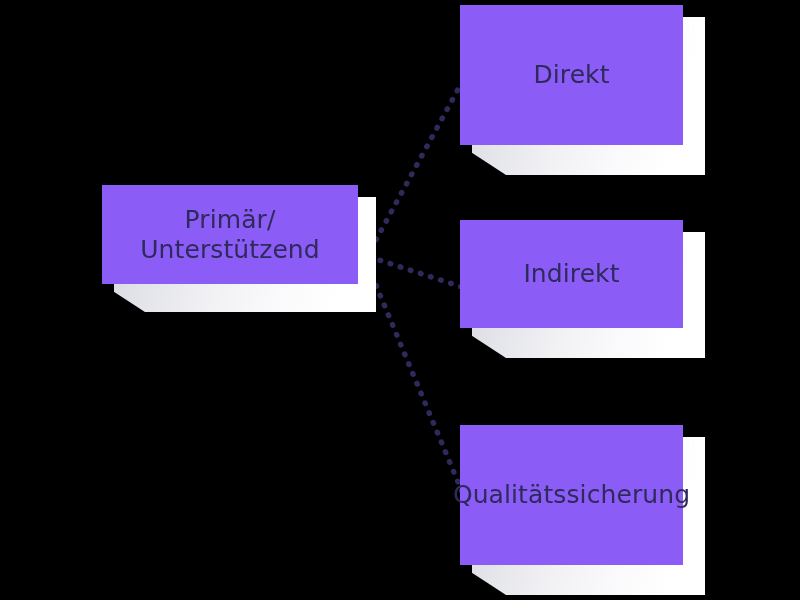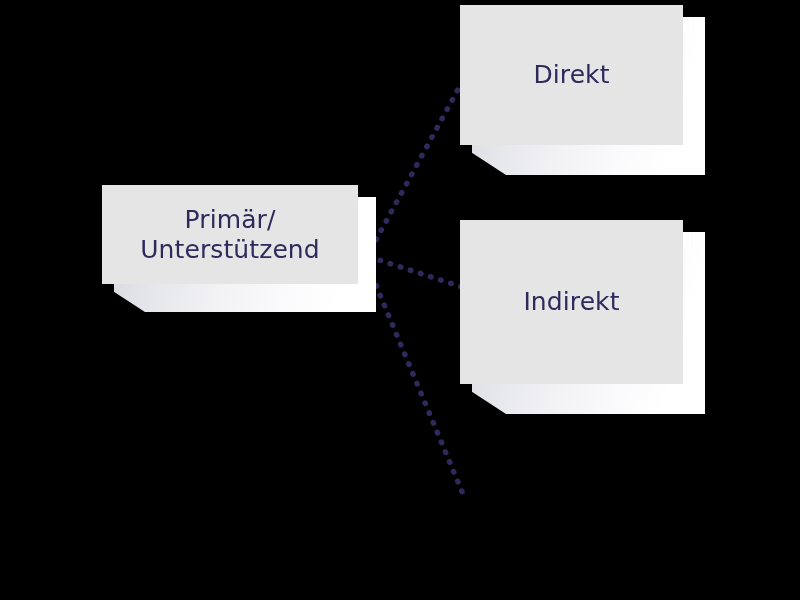--- a/index.html
+++ b/index.html
@@ -63,21 +63,21 @@
     clip-path: polygon(0 0, 0 100%, 100% 100%);
   }
 
   
   .card {
     position: absolute;
     left: 0;
     top: 0;
     right: 0;
     bottom: 0;
-    background: #e5e5e5;
+    background: #8b5cf6;
     display: flex;
     align-items: center;
     justify-content: center;
     text-align: center;
   }
   .card-label {
     color: #2e2a5c;
     font-size: 25px;
     line-height: 1.2;
     letter-spacing: 0.1px;
@@ -87,21 +87,21 @@
   .card-label.wide {
     font-size: 25px;
     white-space: nowrap;
   }
 
   
   #node-root   { left: 102px; top: 185px; width: 256px; height: 99px; }
   #node-root .paper { right: -18px; bottom: -28px; }
 
   #node-direkt { left: 460px; top:   5px; width: 223px; height: 140px; }
-  #node-indirekt { left: 460px; top: 220px; width: 223px; height: 164px; }
+  #node-indirekt { left: 460px; top: 220px; width: 223px; height: 108px; }
   #node-qs     { left: 460px; top: 425px; width: 223px; height: 140px; }
 
   
   .connectors {
     position: absolute;
     left: 0; top: 0;
     width: 800px; height: 600px;
     pointer-events: none;
   }
   .conn {
@@ -147,14 +147,23 @@
   <div class="node" id="node-indirekt">
     <div class="paper">
       <div class="teeth"></div>
     </div>
     <div class="bevel"></div>
     <div class="card">
       <span class="card-label">Indirekt</span>
     </div>
   </div>
 
+  <div class="node" id="node-qs">
+    <div class="paper">
+      <div class="teeth"></div>
+    </div>
+    <div class="bevel"></div>
+    <div class="card">
+      <span class="card-label wide">Qualitätssicherung</span>
+    </div>
+  </div>
 
 </div>
 
 </body></html>

